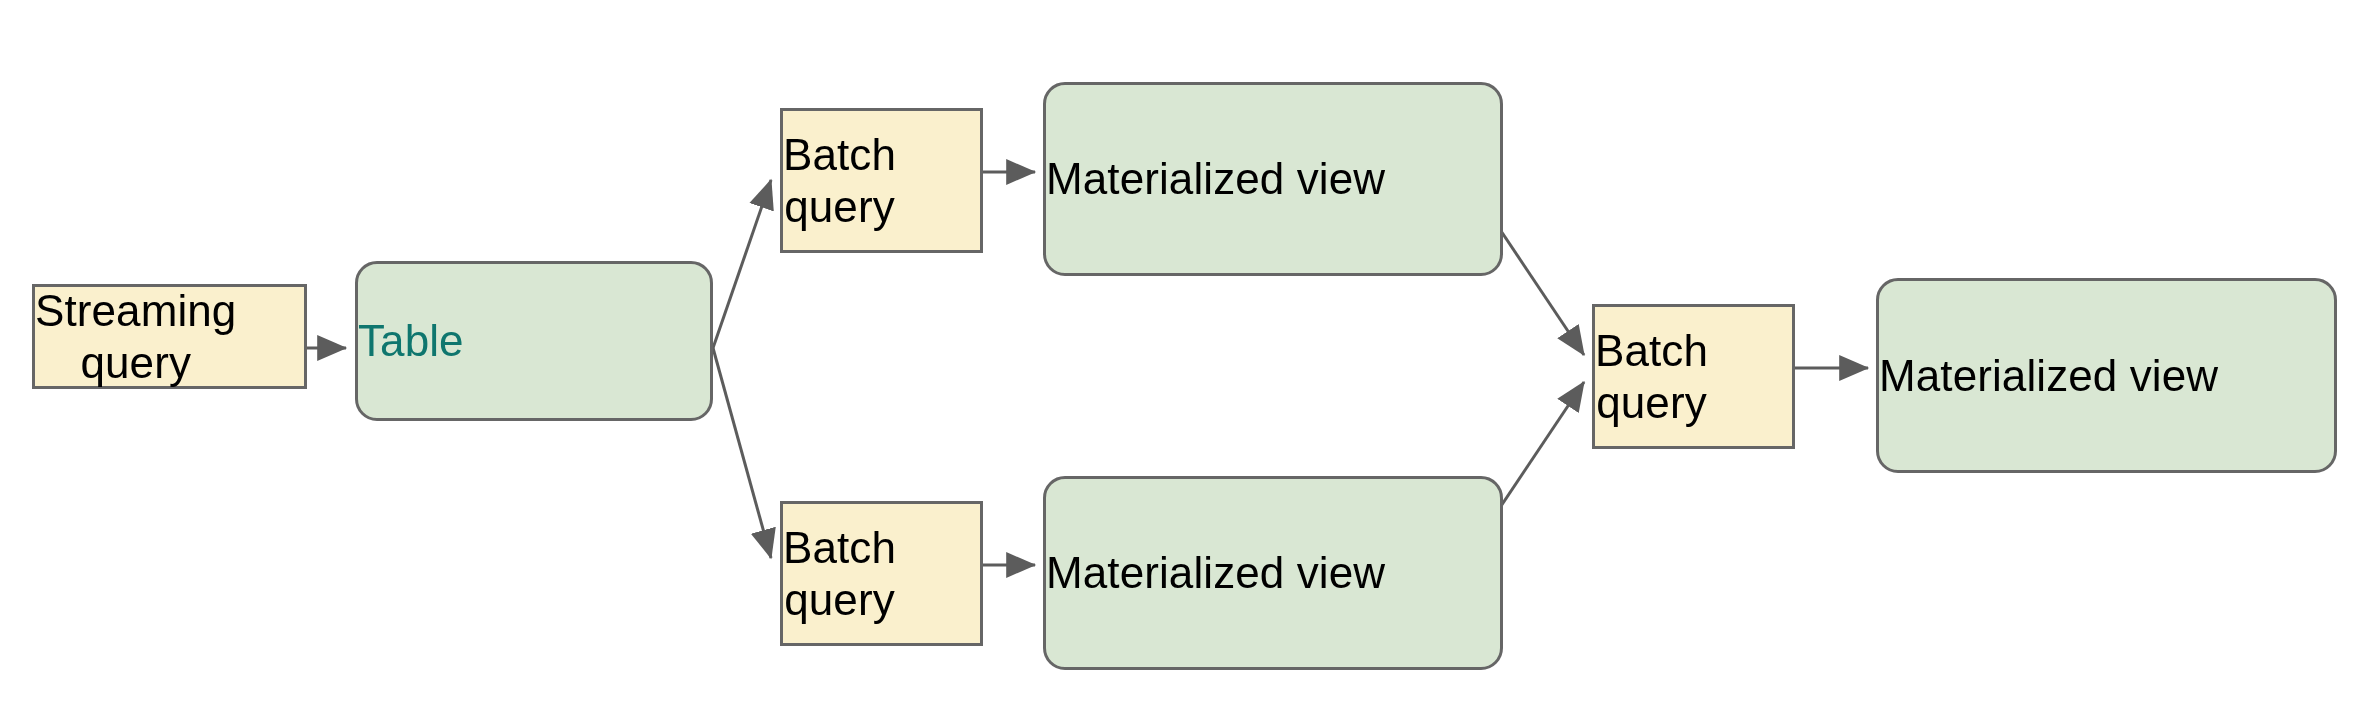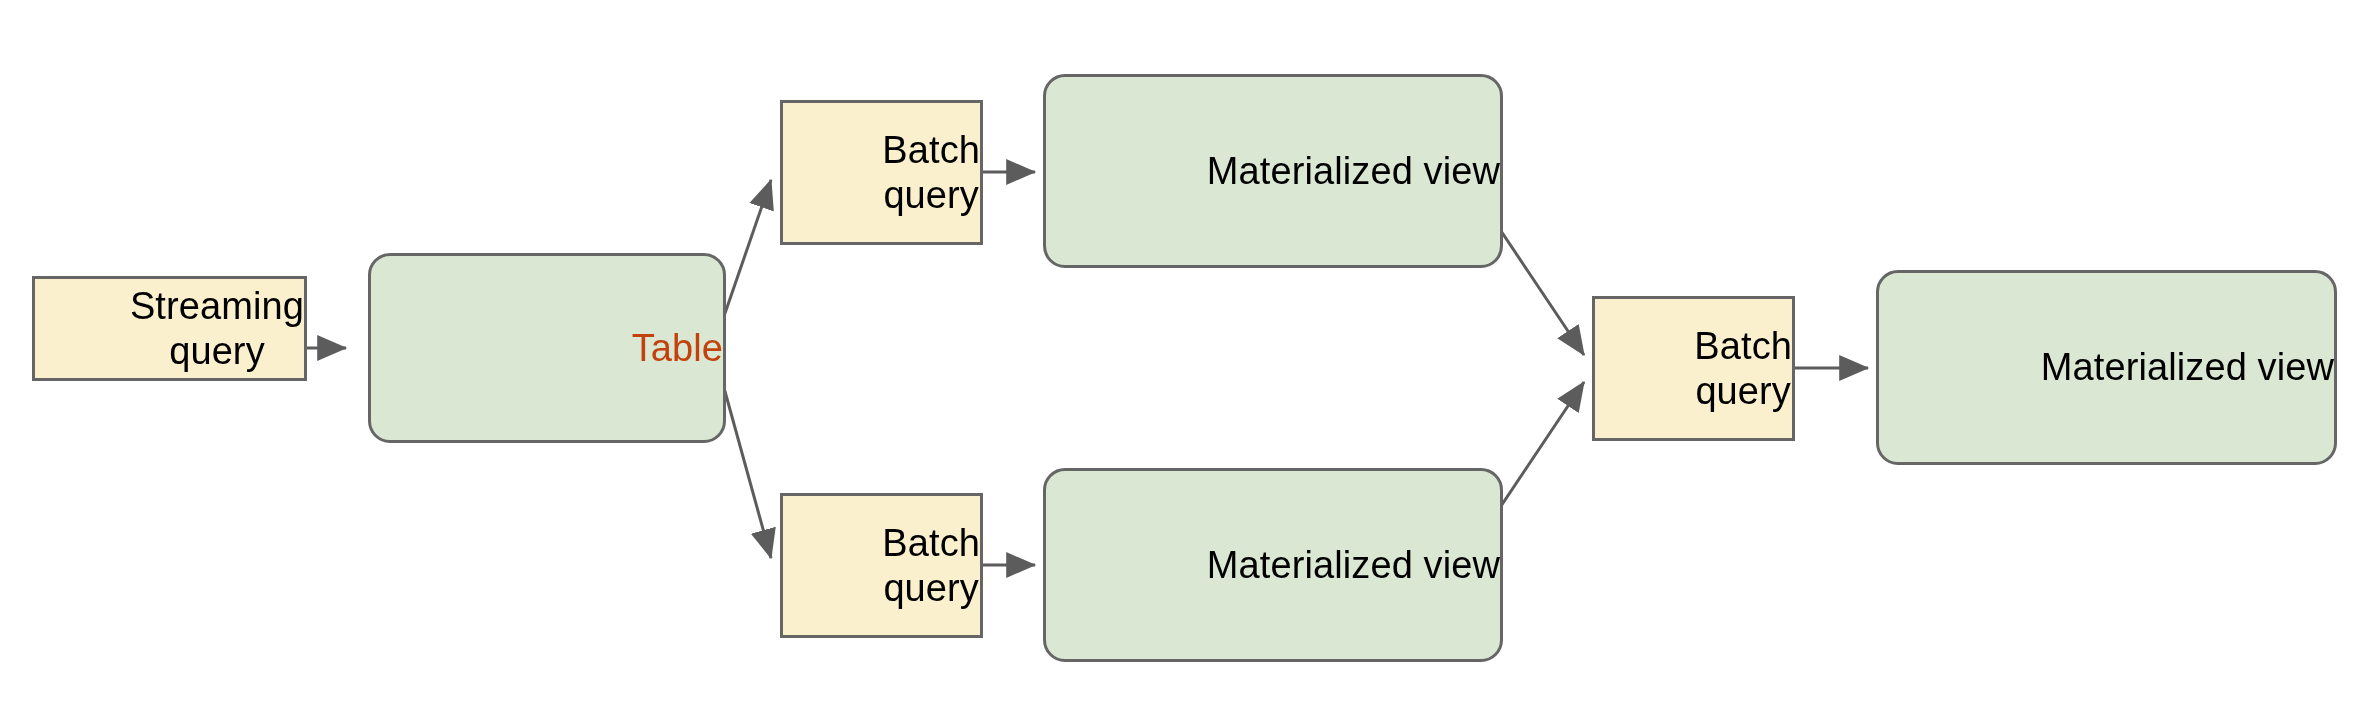--- a/index.html
+++ b/index.html
@@ -24,39 +24,39 @@
     top: 0;
     width: 2370px;
     height: 720px;
     pointer-events: none;
   }
   .node {
     position: absolute;
     box-sizing: border-box;
     display: flex;
     align-items: center;
-    justify-content: flex-end;
+    justify-content: flex-start;
     text-align: center;
     color: #000000;
     font-family: "Liberation Sans", "DejaVu Sans", sans-serif;
-    font-size: 38px;
+    font-size: 44px;
     line-height: 1.17;
     letter-spacing: 0.1px;
     border: 3px solid #666666;
     white-space: pre-line;
     z-index: 2;
+    margin-top: 8px;
   }
   .node-query {
     background: #faf0cd;
     border-radius: 0;
   }
   .node-store {
     background: #d9e7d3;
     border-radius: 22px;
-    padding-left: 20px;
   }
   .node-label {
     display: block;
     white-space: pre-line;
   }
 </style>
 </head>
 <body>
 
 <div id="diagram-canvas">
@@ -75,21 +75,21 @@
         <path d="M 983 565 L 1035 565" fill="none" stroke="#5c5c5c" stroke-width="3" stroke-linecap="butt" marker-end="url(#arrowhead)"></path>
         <path d="M 1497 225 L 1584 355" fill="none" stroke="#5c5c5c" stroke-width="3" stroke-linecap="butt" marker-end="url(#arrowhead)"></path>
         <path d="M 1497 512 L 1584 382" fill="none" stroke="#5c5c5c" stroke-width="3" stroke-linecap="butt" marker-end="url(#arrowhead)"></path>
         <path d="M 1795 368 L 1868 368" fill="none" stroke="#5c5c5c" stroke-width="3" stroke-linecap="butt" marker-end="url(#arrowhead)"></path>
       </g>
   </svg>
 
   <div id="node-layer">
       <div class="node node-query" style="left: 32px; top: 276px; width: 275px; height: 105px; background: rgb(250, 240, 205); border-color: rgb(102, 102, 102); color: rgb(0, 0, 0);"><span class="node-label">Streaming
 query</span></div>
-      <div class="node node-store" style="left: 368px; top: 253px; width: 358px; height: 190px; background: rgb(217, 231, 211); border-color: rgb(102, 102, 102); color: #c2410c;"><span class="node-label">Table</span></div>
+      <div class="node node-store" style="left: 355px; top: 253px; width: 358px; height: 160px; background: rgb(217, 231, 211); border-color: rgb(102, 102, 102); color: #0f766e;"><span class="node-label">Table</span></div>
       <div class="node node-query" style="left: 780px; top: 100px; width: 203px; height: 145px; background: rgb(250, 240, 205); border-color: rgb(102, 102, 102); color: rgb(0, 0, 0);"><span class="node-label">Batch
 query</span></div>
       <div class="node node-store" style="left: 1043px; top: 74px; width: 460px; height: 194px; background: rgb(217, 231, 211); border-color: rgb(102, 102, 102); color: rgb(0, 0, 0);"><span class="node-label">Materialized view</span></div>
       <div class="node node-query" style="left: 780px; top: 493px; width: 203px; height: 145px; background: rgb(250, 240, 205); border-color: rgb(102, 102, 102); color: rgb(0, 0, 0);"><span class="node-label">Batch
 query</span></div>
       <div class="node node-store" style="left: 1043px; top: 468px; width: 460px; height: 194px; background: rgb(217, 231, 211); border-color: rgb(102, 102, 102); color: rgb(0, 0, 0);"><span class="node-label">Materialized view</span></div>
       <div class="node node-query" style="left: 1592px; top: 296px; width: 203px; height: 145px; background: rgb(250, 240, 205); border-color: rgb(102, 102, 102); color: rgb(0, 0, 0);"><span class="node-label">Batch
 query</span></div>
       <div class="node node-store" style="left: 1876px; top: 270px; width: 461px; height: 195px; background: rgb(217, 231, 211); border-color: rgb(102, 102, 102); color: rgb(0, 0, 0);"><span class="node-label">Materialized view</span></div>
     </div>

